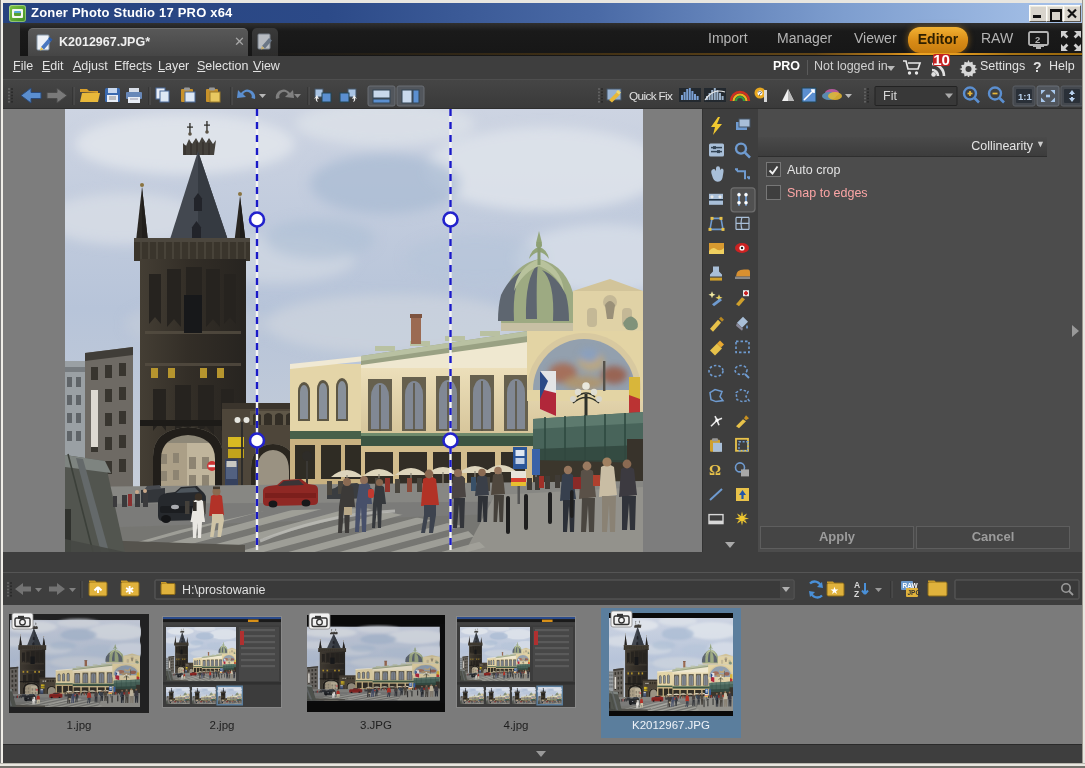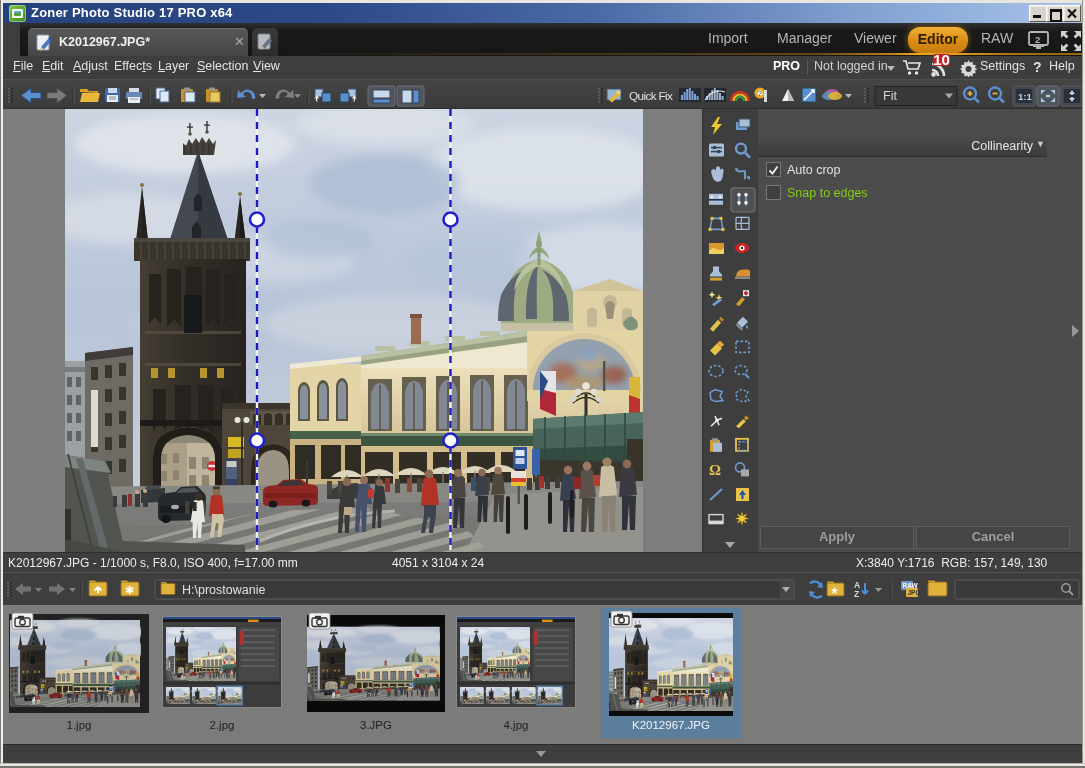--- a/index.html
+++ b/index.html
@@ -987,31 +987,26 @@
       <span style="position:absolute;right:14px;top:2px;font-size:12.5px;color:#e4e4e4;">Collinearity</span>
       <span style="position:absolute;right:2px;top:2px;color:#ccc;font-size:9px;">▼</span>
     </div>
     <div class="abs" style="left:8px;top:53px;width:13px;height:13px;background:#3f3f3f;border:1px solid #777;">
       <svg width="13" height="13">
           <path d="M2.5,6.5 L5.5,9.5 L10.5,2.5" stroke="#f0f0f0" stroke-width="1.8" fill="none"></path>
         </svg>
     </div>
     <span class="abs" style="left:29px;top:54px;font-size:12.5px;color:#e2e2e2;">Auto crop</span>
     <div class="abs" style="left:8px;top:76px;width:13px;height:13px;background:#3f3f3f;border:1px solid #777;"></div>
-    <span class="abs" style="left:29px;top:77px;font-size:12.5px;color:#84cc16;">Snap to edges</span>
+    <span class="abs" style="left:29px;top:77px;font-size:12.5px;color:#fca5a5;">Snap to edges</span>
     <div class="abs" style="left:158px;top:417px;width:152px;height:21px;background:#454545;border:1px solid #5e5e5e;text-align:center;font-size:13px;font-weight:bold;color:#9c9c9c;line-height:20px;">Cancel</div>
     <div class="abs" style="left:2px;top:417px;width:152px;height:21px;background:#454545;border:1px solid #5e5e5e;text-align:center;font-size:13px;font-weight:bold;color:#9c9c9c;line-height:20px;">Apply</div>
     <div class="abs" style="left:314px;top:216px;width:0;height:0;border:6px solid transparent;border-left:7px solid #999;"></div>
   </div>
 
-  <div class="abs" id="statusbar">
-    <span class="abs" style="left:5px;top:3px;">K2012967.JPG - 1/1000 s, F8.0, ISO 400, f=17.00 mm</span>
-    <span class="abs" style="left:389px;top:3px;">4051 x 3104 x 24</span>
-    <span class="abs" style="left:853px;top:3px;">X:3840 Y:1716&nbsp;&nbsp;RGB: 157, 149, 130</span>
-  </div>
 
   <div class="abs" id="navbar"><svg width="1079" height="33" viewBox="0 0 1079 33" style="font-family:'Liberation Sans',sans-serif;">
         <circle cx="5" cy="10.0" r="1" fill="#666"></circle>
         <circle cx="8" cy="10.0" r="1" fill="#2a2a2a"></circle>
         <circle cx="5" cy="13.2" r="1" fill="#666"></circle>
         <circle cx="8" cy="13.2" r="1" fill="#2a2a2a"></circle>
         <circle cx="5" cy="16.4" r="1" fill="#666"></circle>
         <circle cx="8" cy="16.4" r="1" fill="#2a2a2a"></circle>
         <circle cx="5" cy="19.6" r="1" fill="#666"></circle>
         <circle cx="8" cy="19.6" r="1" fill="#2a2a2a"></circle>

